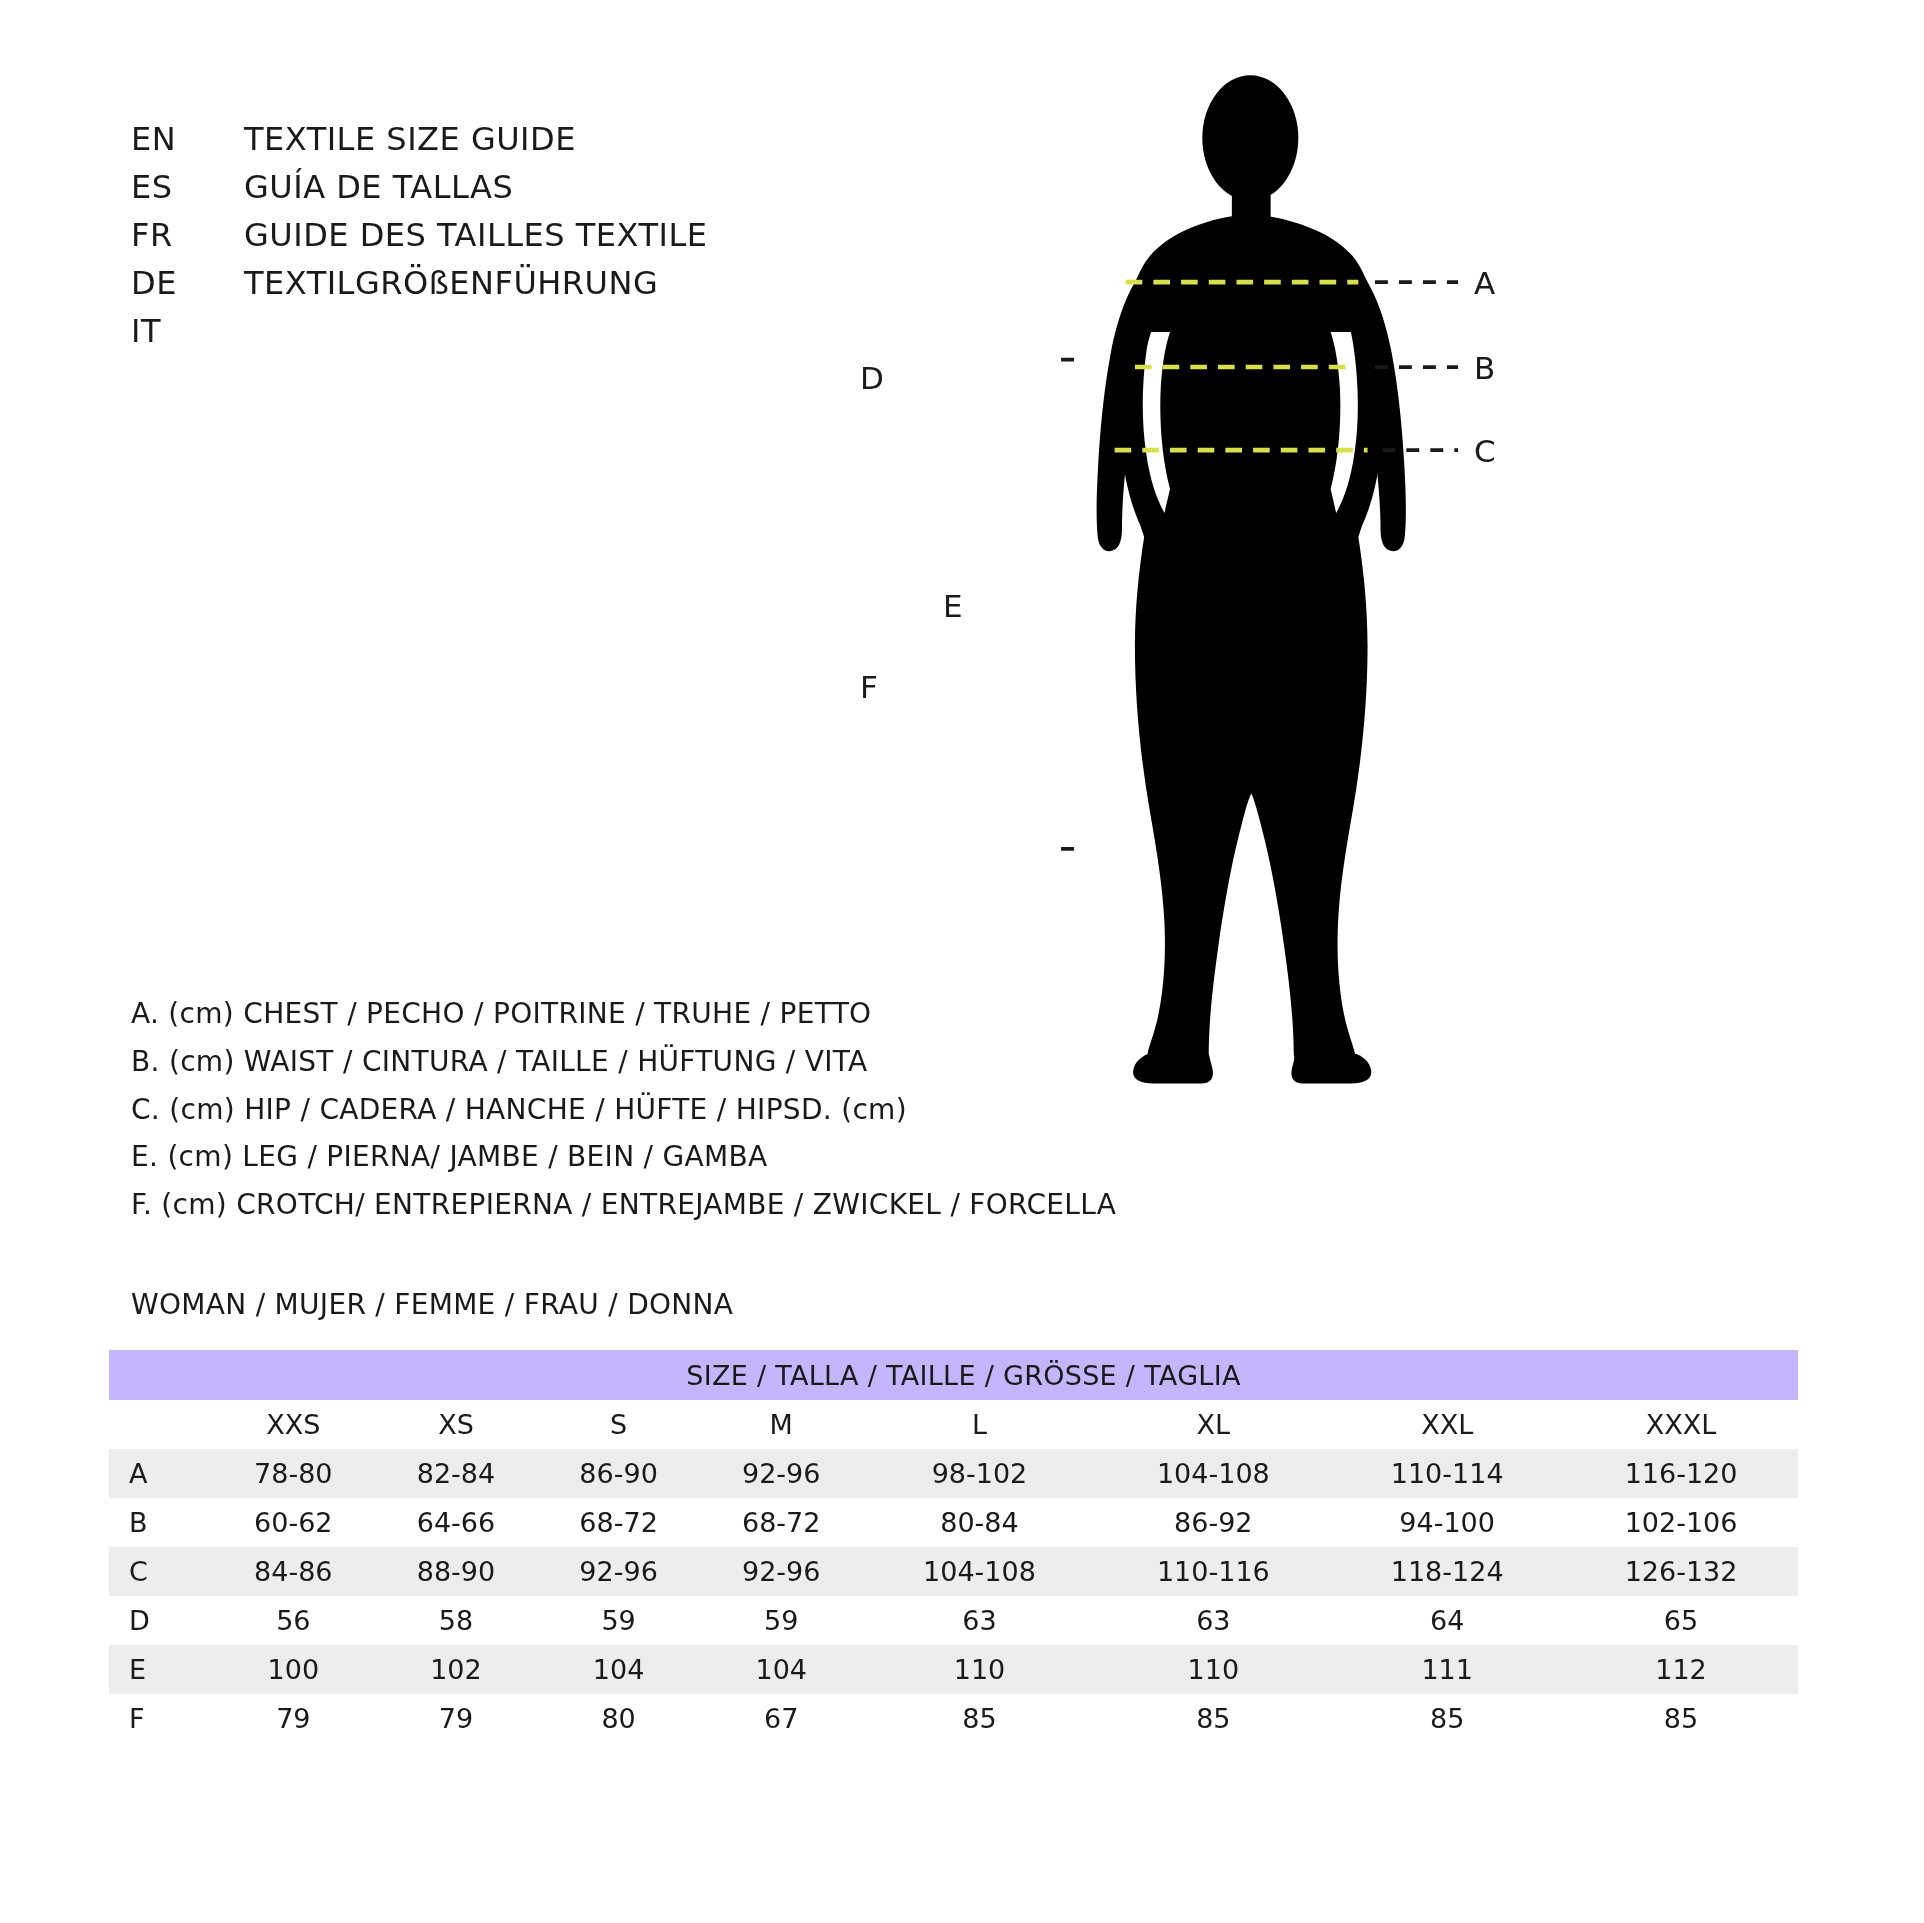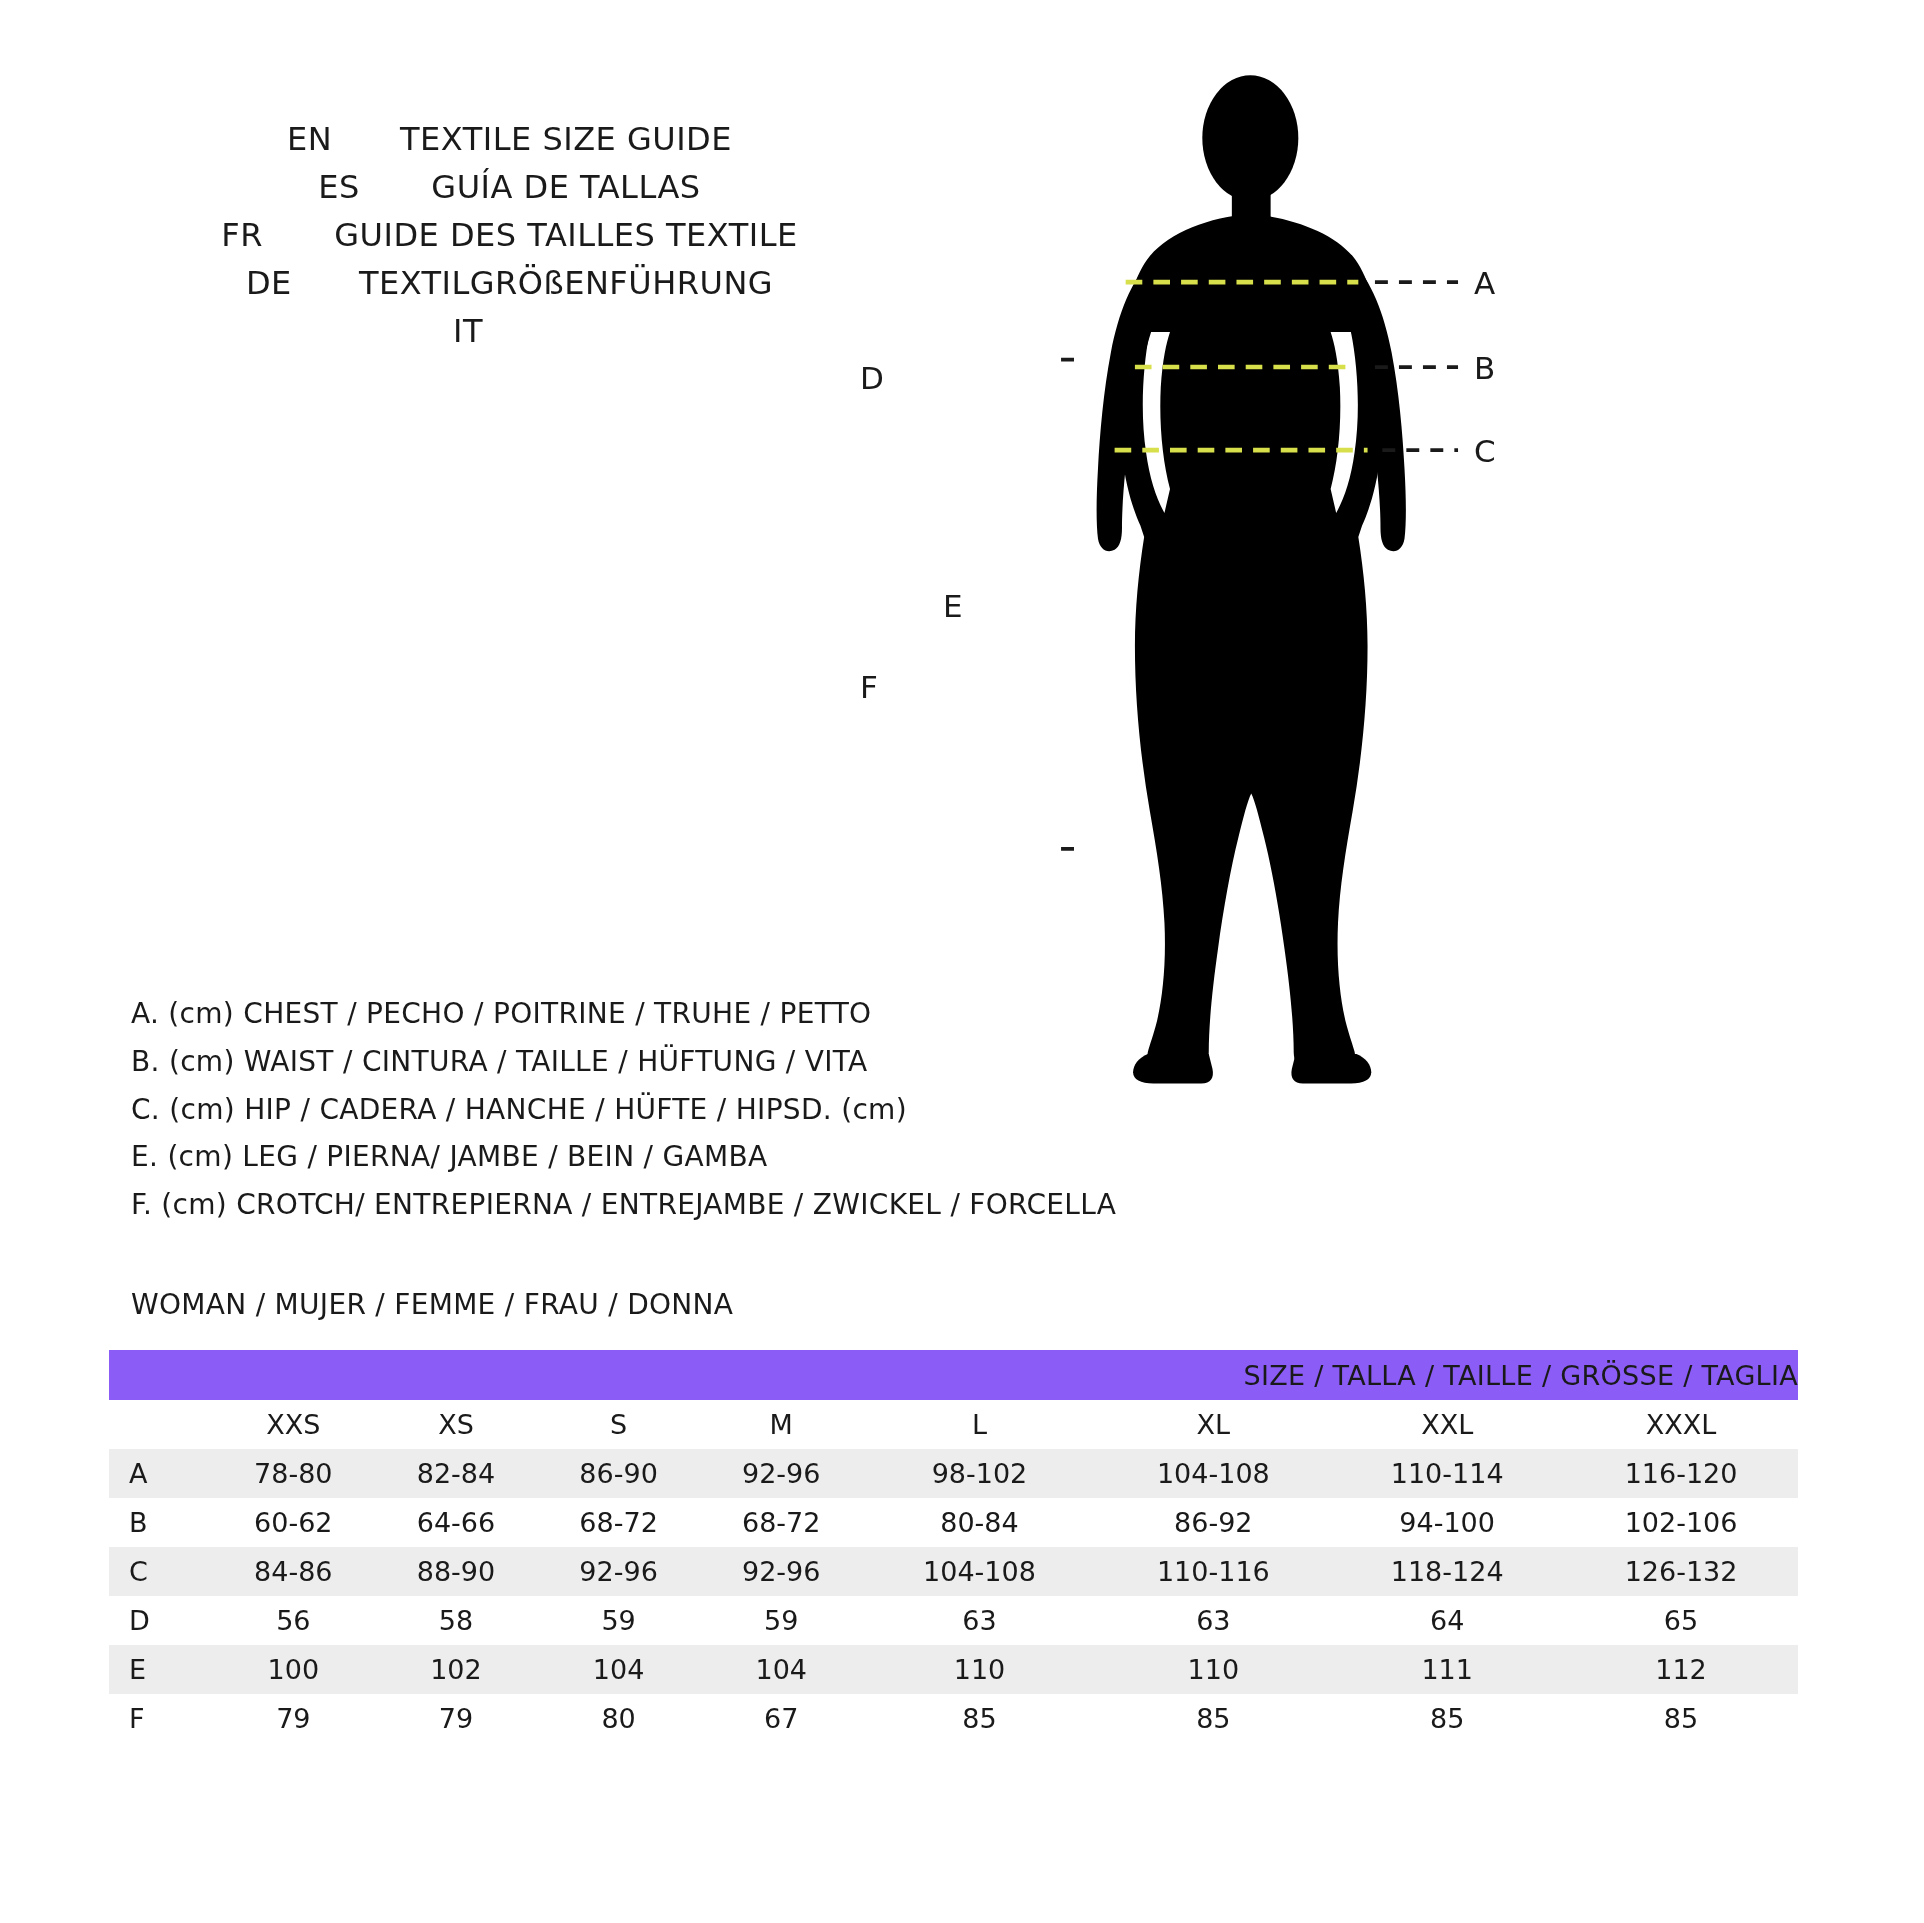--- a/index.html
+++ b/index.html
@@ -18,21 +18,20 @@
   #title-block {
     position: absolute;
     left: 131px;
     top: 120px;
     width: 757px;
   }
   .title-row {
     display: flex;
     align-items: baseline;
     margin-bottom: 10px;
-    justify-content: center;
   }
   .title-lang {
     width: 113px;
     font-size: 32px;
     letter-spacing: 0.5px;
     color: #1a1a1a;
   }
   .title-text {
     font-size: 32px;
     letter-spacing: 0.5px;
@@ -77,22 +76,22 @@
     color: #1a1a1a;
   }
   #size-table td, #size-table th {
     padding: 0;
     font-weight: normal;
     text-align: center;
     height: 49px;
     vertical-align: middle;
   }
   #size-table tr.banner td {
-    background: #8b5cf6;
-    text-align: right;
+    background: #c4b5fd;
+    text-align: center;
     padding-left: 20px;
     height: 50px;
     letter-spacing: 0.3px;
   }
   #size-table td.rowlabel {
     text-align: left;
     padding-left: 20px;
     width: 103px;
   }
   #size-table tr.shade td { background: #ededed; }

